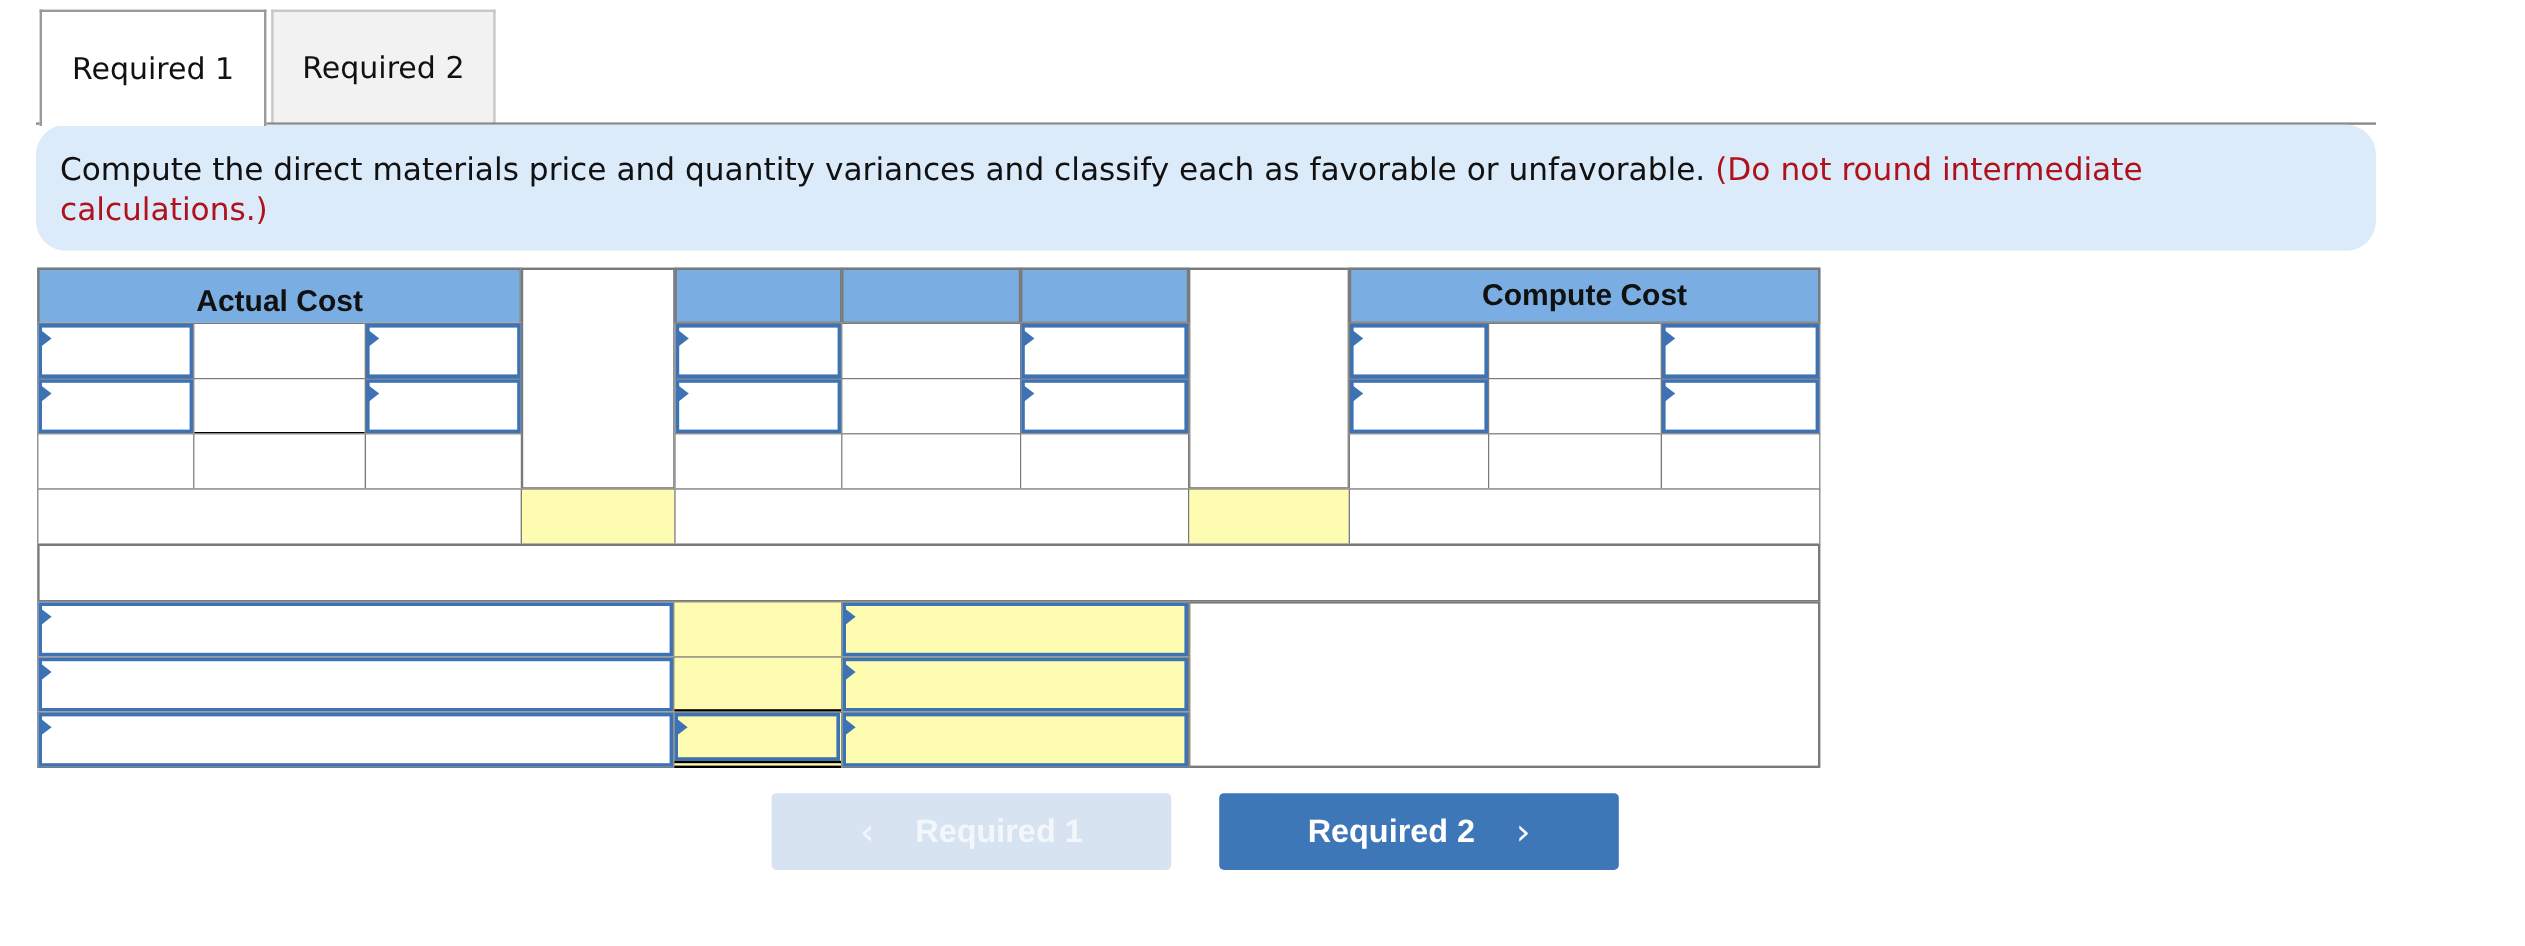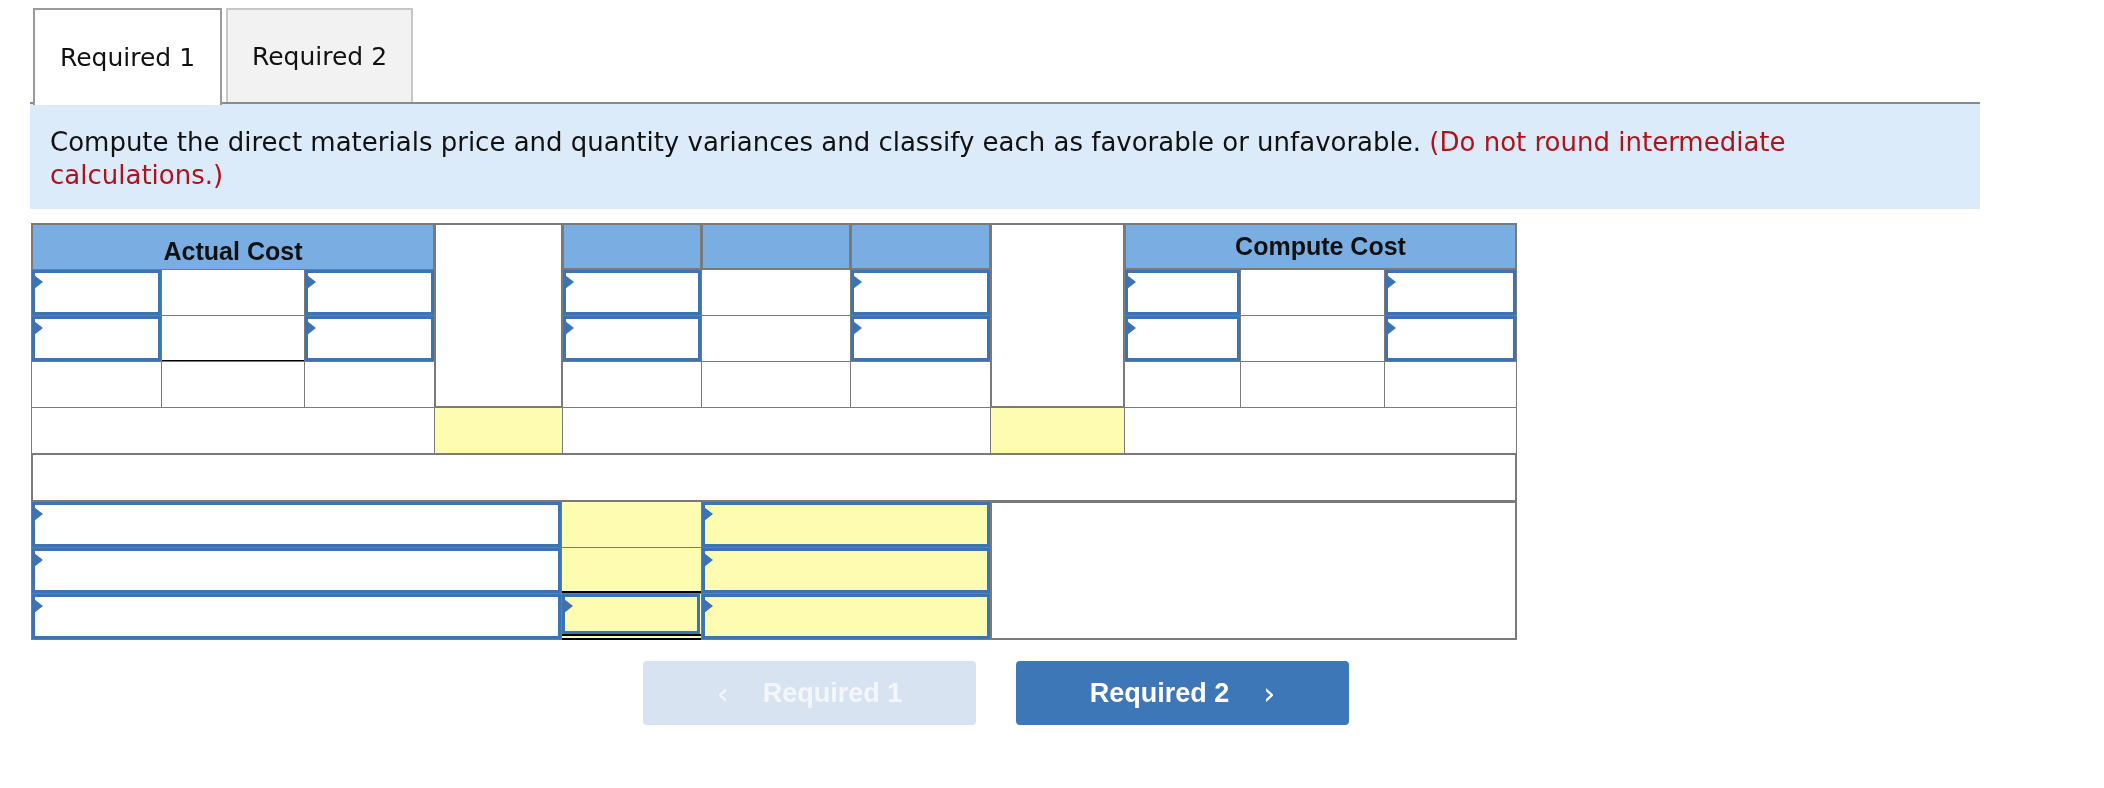--- a/index.html
+++ b/index.html
@@ -1,21 +1,21 @@
 <!DOCTYPE html>
 <html><head>
 <meta charset="utf-8">
 <style>
   html,body{margin:0;padding:0;background:#fff;}
   body{width:2104px;height:788px;position:relative;overflow:hidden;font-family:"DejaVu Sans",sans-serif;}
   .tab{position:absolute;box-sizing:border-box;border:2px solid #9a9a9a;border-bottom:none;font-size:25px;color:#111;display:flex;align-items:center;justify-content:center;cursor:pointer;}
   .tab.active{background:#fff;z-index:2;height:97px;}
   .tab.inactive{background:#f2f2f2;border-color:#c8c8c8;}
   .tabline{position:absolute;left:30px;top:102px;width:1950px;height:2px;background:#8a8a8a;}
-  .instr{position:absolute;left:30px;top:104px;width:1950px;height:105px;background:#dcebf9;box-sizing:border-box;padding:22px 20px;font-size:26px;line-height:33px;color:#111;}
+  .instr{position:absolute;left:30px;top:104px;width:1950px;height:105px;background:#dcebf9;box-sizing:border-box;padding:22px 20px;font-size:26px;line-height:33px;color:#111;border-radius:25px;}
   .instr .red{color:#b0121b;}
   .cell{position:absolute;box-sizing:border-box;border:1px solid #7a7a7a;background:#fff;}
   .hdr{background:#7aaee2;font-family:"Liberation Sans",sans-serif;font-weight:bold;font-size:25px;color:#111;display:flex;align-items:center;justify-content:center;border:2px solid #7a7a7a;}
   .yel{background:#fefcb1;}
   .inp{position:absolute;box-sizing:border-box;border:3px solid #3d72b4;background:transparent;}
   .inp::before{content:"";position:absolute;left:-1px;top:2px;border-left:9px solid #3d72b4;border-top:7px solid transparent;border-bottom:7px solid transparent;}
   .uline{position:absolute;height:3px;background:#000;}
   .btn{position:absolute;box-sizing:border-box;border-radius:4px;display:flex;align-items:center;justify-content:center;font-family:"Liberation Sans",sans-serif;font-weight:bold;font-size:27px;color:#fff;gap:34px;}
   .btn.prev{background:#d7e3f1;color:#f3f7fb;}
   .btn.next{background:#3d77b7;}

